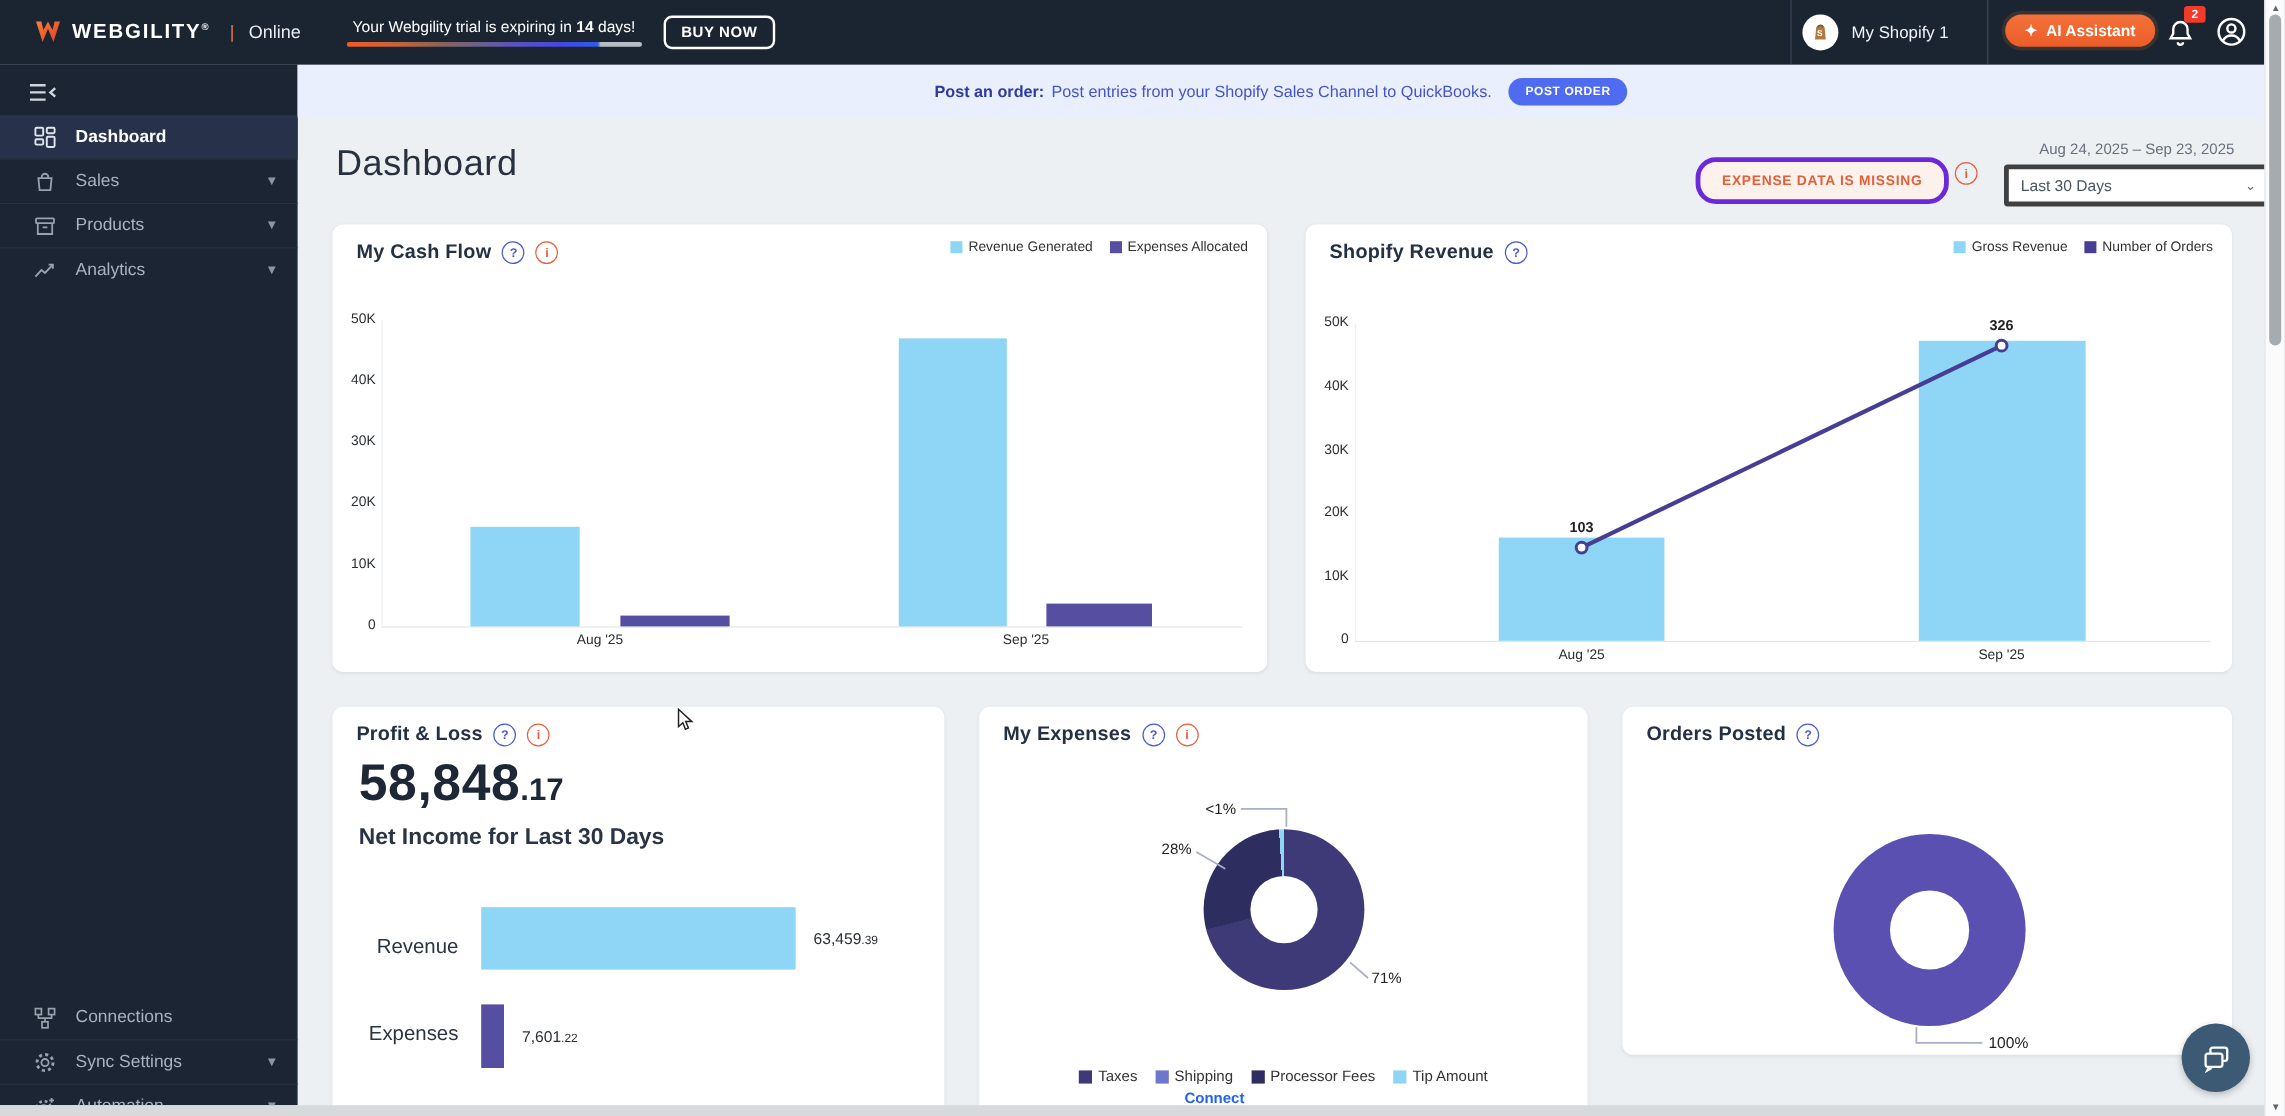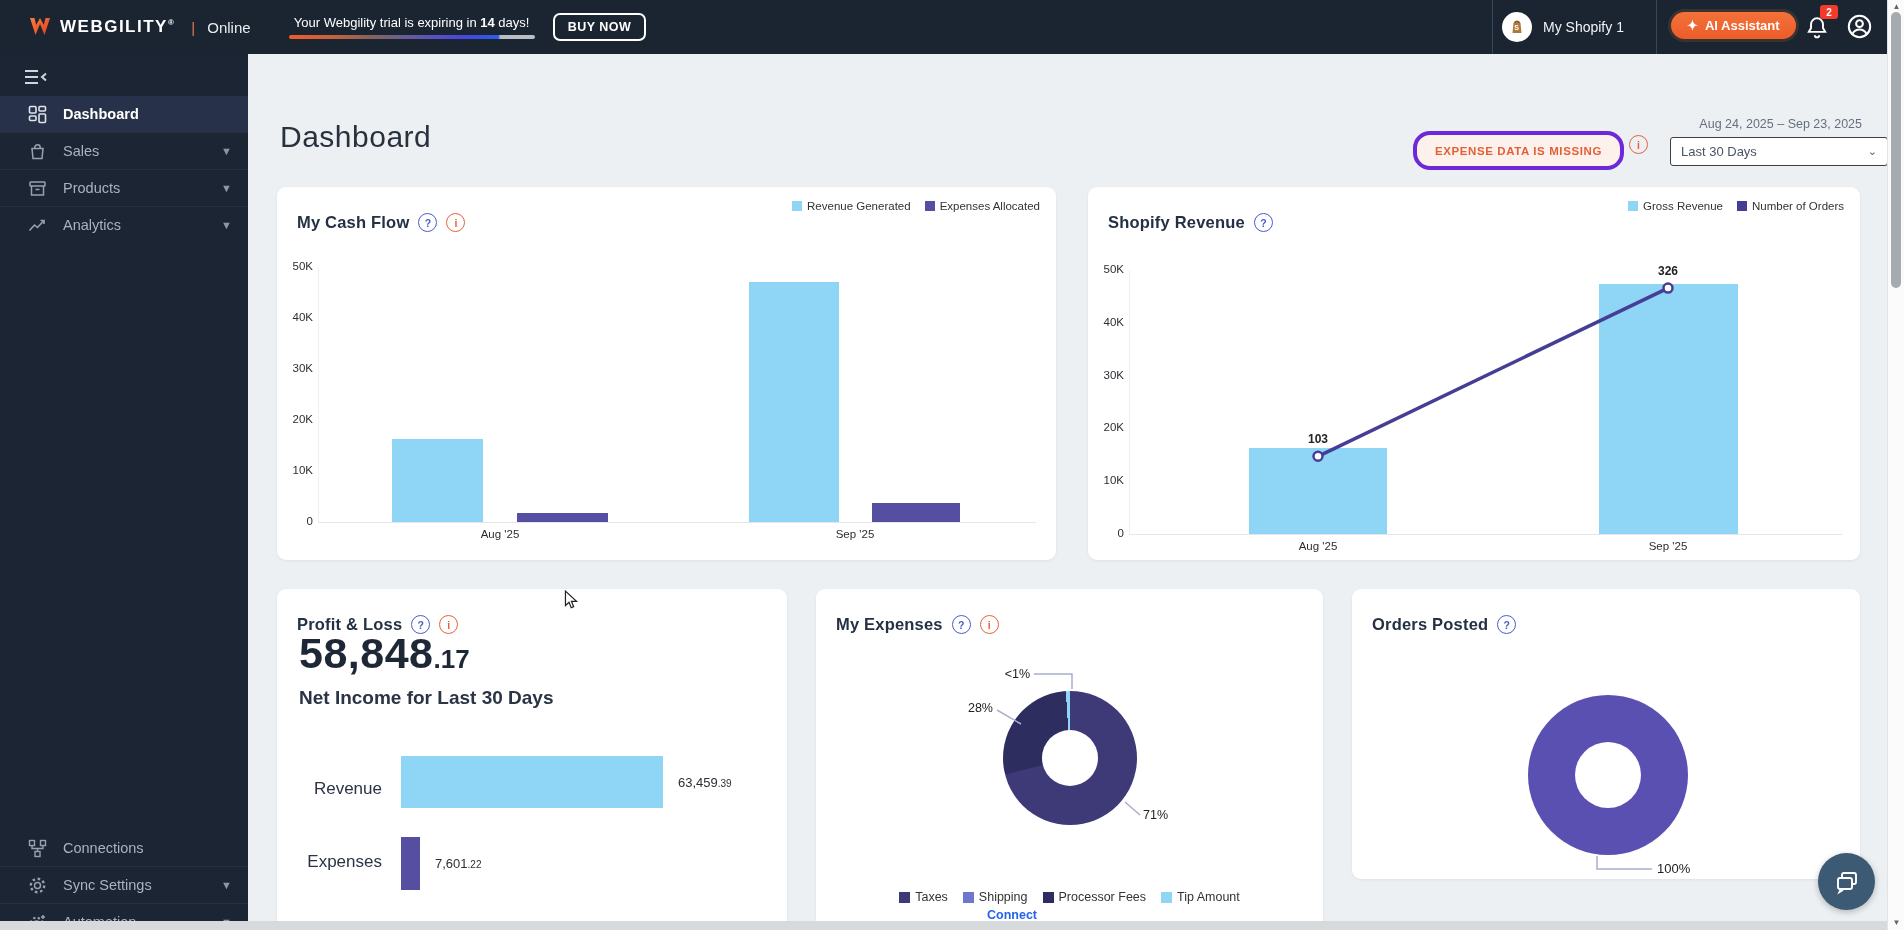--- a/index.html
+++ b/index.html
@@ -46,31 +46,31 @@
   #banner-bold{color:#2d3a9e;font-weight:bold;font-size:13.5px;}
   #banner-text{color:#4553c8;font-size:13.5px;margin-left:-8px;}
   #post-order{background:#4f6cf0;color:#fff;border:none;border-radius:12px;font-size:10px;font-weight:bold;
     letter-spacing:.5px;padding:6px 14px;cursor:pointer;font-family:inherit;}
   
   #page-title{left:280px;top:120px;font-size:30px;letter-spacing:.5px;color:#28323f;font-weight:500;}
   #expense-pill{left:1413px;top:131px;height:31px;border:4px solid #6d28d9;border-radius:17px;background:#fdf1ec;
     color:#e45f38;font-size:11.5px;font-weight:bold;letter-spacing:.6px;display:flex;align-items:center;padding:0 18px;}
   #expense-info{left:1629px;top:135px;}
   #date-range{left:1560px;top:117px;width:302px;text-align:right;font-size:12.5px;color:#66707d;}
-  #range-select{left:1670px;top:137px;width:196px;height:27px;background:#fff;border:1px solid #404040;border-radius:3px;
+  #range-select{left:1670px;top:137px;width:196px;height:27px;background:#fff;border:4px solid #404040;border-radius:3px;
     display:flex;align-items:center;justify-content:space-between;padding:0 10px;font-size:13px;color:#4a5562;cursor:pointer;}
   #range-select .chev{color:#5a6570;font-size:11px;}
   
   .card{position:absolute;background:#fff;border-radius:9px;box-shadow:0 1px 3px rgba(20,30,60,.07);}
   #card-cashflow{left:277px;top:187px;width:779px;height:373px;}
   #card-shopify{left:1088px;top:187px;width:772px;height:373px;}
   #card-pl{left:277px;top:589px;width:510px;height:341px;}
   #card-expenses{left:816px;top:589px;width:507px;height:341px;}
   #card-orders{left:1352px;top:589px;width:508px;height:290px;}
-  .card-title-row{position:absolute;left:20px;top:14px;display:flex;align-items:center;gap:9px;margin-top:12px;}
+  .card-title-row{position:absolute;left:20px;top:14px;display:flex;align-items:center;gap:9px;}
   .card-title{font-size:16.5px;font-weight:bold;color:#243143;letter-spacing:.2px;}
   .help-ic,.info-ic{width:17px;height:17px;border-radius:50%;display:flex;align-items:center;justify-content:center;
     font-size:10.5px;font-weight:bold;cursor:pointer;}
   .help-ic{border:1.5px solid #4a5bd0;color:#4a5bd0;}
   .info-ic{border:1.5px solid #e8603c;color:#e8603c;font-style:normal;}
   .legend{position:absolute;right:16px;top:13px;display:flex;gap:14px;align-items:center;}
   .legend .item{display:flex;align-items:center;gap:5px;font-size:11.5px;color:#333;}
   .legend .sw{width:10px;height:10px;}
   .tick-label{position:absolute;font-size:11.5px;color:#2b2f33;width:34px;text-align:right;}
   .xcat{position:absolute;font-size:11.5px;color:#2b2f33;width:90px;text-align:center;}
@@ -250,20 +250,25 @@
               <circle cx="8.5" cy="10.5" r="5.8" stroke-width="2.2" stroke-dasharray="2.3 2.35"></circle>
               <path d="M15 2 v4 M13 4 h4" stroke-width="1.5"></path>
             </svg>
           </span>
           <span class="lbl">Automation</span>
           <span class="chev">▼</span>
         </div>
       </div>
   </div>
 
+  <div id="banner" class="abs">
+    <span id="banner-bold">Post an order:</span>
+    <span id="banner-text">Post entries from your Shopify Sales Channel to QuickBooks.</span>
+    <button id="post-order">POST ORDER</button>
+  </div>
 
   <div id="page-title" class="abs">Dashboard</div>
   <div id="expense-pill" class="abs">EXPENSE DATA IS MISSING</div>
   <div id="expense-info" class="abs info-ic">i</div>
   <div id="date-range" class="abs">Aug 24, 2025 – Sep 23, 2025</div>
   <div id="range-select" class="abs">
     <span>Last 30 Days</span>
     <span class="chev">⌄</span>
   </div>
 

